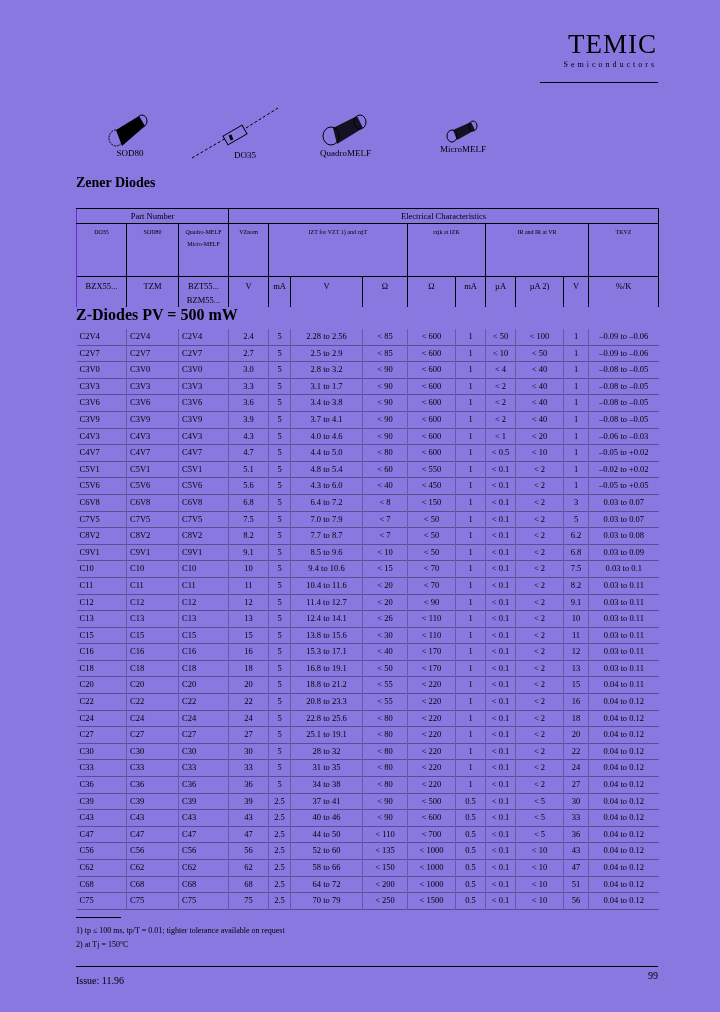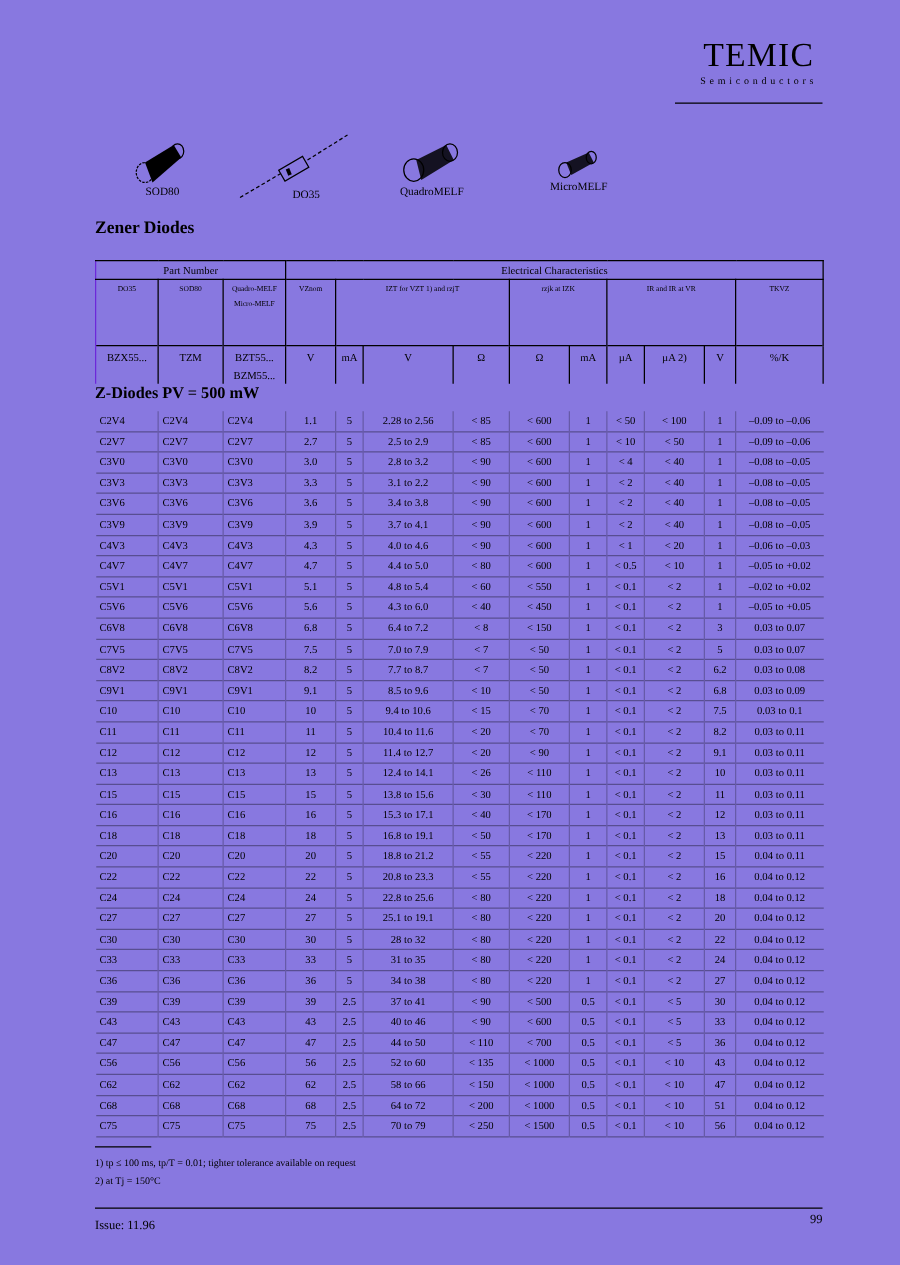--- a/index.html
+++ b/index.html
@@ -3,21 +3,21 @@
 <meta charset="utf-8">
 <style>
   html, body { margin: 0; padding: 0; }
   body {
     width: 720px; height: 1012px; overflow: hidden;
     background: #8878e0;
     font-family: "Liberation Serif", "DejaVu Serif", serif;
     color: #000;
     position: relative;
   }
-  .brand { position: absolute; left: 557px; top: 30px; width: 100px; text-align: center; }
+  .brand { position: absolute; left: 557px; top: 30px; width: 100px; text-align: right; }
   .brand-name { font-size: 27px; letter-spacing: 1px; line-height: 28px; font-variant: small-caps; }
   .brand-sub { font-size: 8px; letter-spacing: 3px; margin-top: 2px; }
   .brand-rule { position: absolute; left: 540px; top: 82px; width: 118px; height: 1px; background: #000; }
 
   .packages { position: absolute; left: 95px; top: 110px; width: 420px; height: 55px; }
   .pkg { position: absolute; text-align: center; font-size: 9px; }
   .pkg svg { display: block; margin: 0 auto; }
 
   .title { position: absolute; left: 76px; top: 175px; font-size: 14px; font-weight: bold; }
 
@@ -30,21 +30,21 @@
     line-height: 15.6px; height: 15.6px; white-space: nowrap; overflow: hidden;
   }
   table.spec thead th { border-left: 1px solid #6d28d9; border-right: 1px solid #000; }
   table.spec thead tr.top th { border-top: 1px solid #000; border-bottom: 1px solid #000; height: 14px; line-height: 14px; }
   table.spec thead tr.sub th { height: 50px; line-height: 12px; padding-top: 2px; }
   table.spec thead tr.units th { border-top: 1px solid #000; height: 22px; line-height: 14px; padding-top: 2px; }
   table.spec td.left { text-align: left; padding-left: 3px; }
   table.spec tbody tr { border-bottom: 1px solid rgba(0,0,0,0.35); margin-top: 36px; }
   table.spec tbody td { border-left: 1px solid rgba(0,0,0,0.25); }
   table.spec tbody td:first-child { border-left: none; }
-  .section { position: absolute; left: 76px; top: 306px; font-size: 13px; font-weight: bold; }
+  .section { position: absolute; left: 76px; top: 306px; font-size: 16px; font-weight: bold; }
   .sub { font-size: 6px; vertical-align: sub; }
 
   .footrule { position: absolute; left: 76px; top: 917px; width: 45px; height: 1px; background: #000; }
   .notes { position: absolute; left: 76px; top: 924px; font-size: 8px; line-height: 14px; }
   .bottomrule { position: absolute; left: 76px; top: 966px; width: 582px; height: 1px; background: #000; }
   .issue { position: absolute; left: 76px; top: 975px; font-size: 10px; }
   .pageno { position: absolute; right: 62px; top: 970px; font-size: 10px; }
 </style>
 </head>
 <body>
@@ -141,21 +141,21 @@
     </tr>
     <tr>
         <th colspan="13" style="height:22px;border:none;"></th>
       </tr>
   </thead>
   <tbody id="rows">
       <tr>
         <td class="left">C2V4</td>
         <td class="left">C2V4</td>
         <td class="left">C2V4</td>
-        <td>1.1</td>
+        <td>2.4</td>
         <td>5</td>
         <td>2.28 to 2.56</td>
         <td>&lt; 85</td>
         <td>&lt; 600</td>
         <td>1</td>
         <td>&lt; 50</td>
         <td>&lt; 100</td>
         <td>1</td>
         <td>–0.09 to –0.06</td>
       </tr>
@@ -188,21 +188,21 @@
         <td>&lt; 40</td>
         <td>1</td>
         <td>–0.08 to –0.05</td>
       </tr>
       <tr>
         <td class="left">C3V3</td>
         <td class="left">C3V3</td>
         <td class="left">C3V3</td>
         <td>3.3</td>
         <td>5</td>
-        <td>3.1 to 2.2</td>
+        <td>3.1 to 1.7</td>
         <td>&lt; 90</td>
         <td>&lt; 600</td>
         <td>1</td>
         <td>&lt; 2</td>
         <td>&lt; 40</td>
         <td>1</td>
         <td>–0.08 to –0.05</td>
       </tr>
       <tr>
         <td class="left">C3V6</td>

